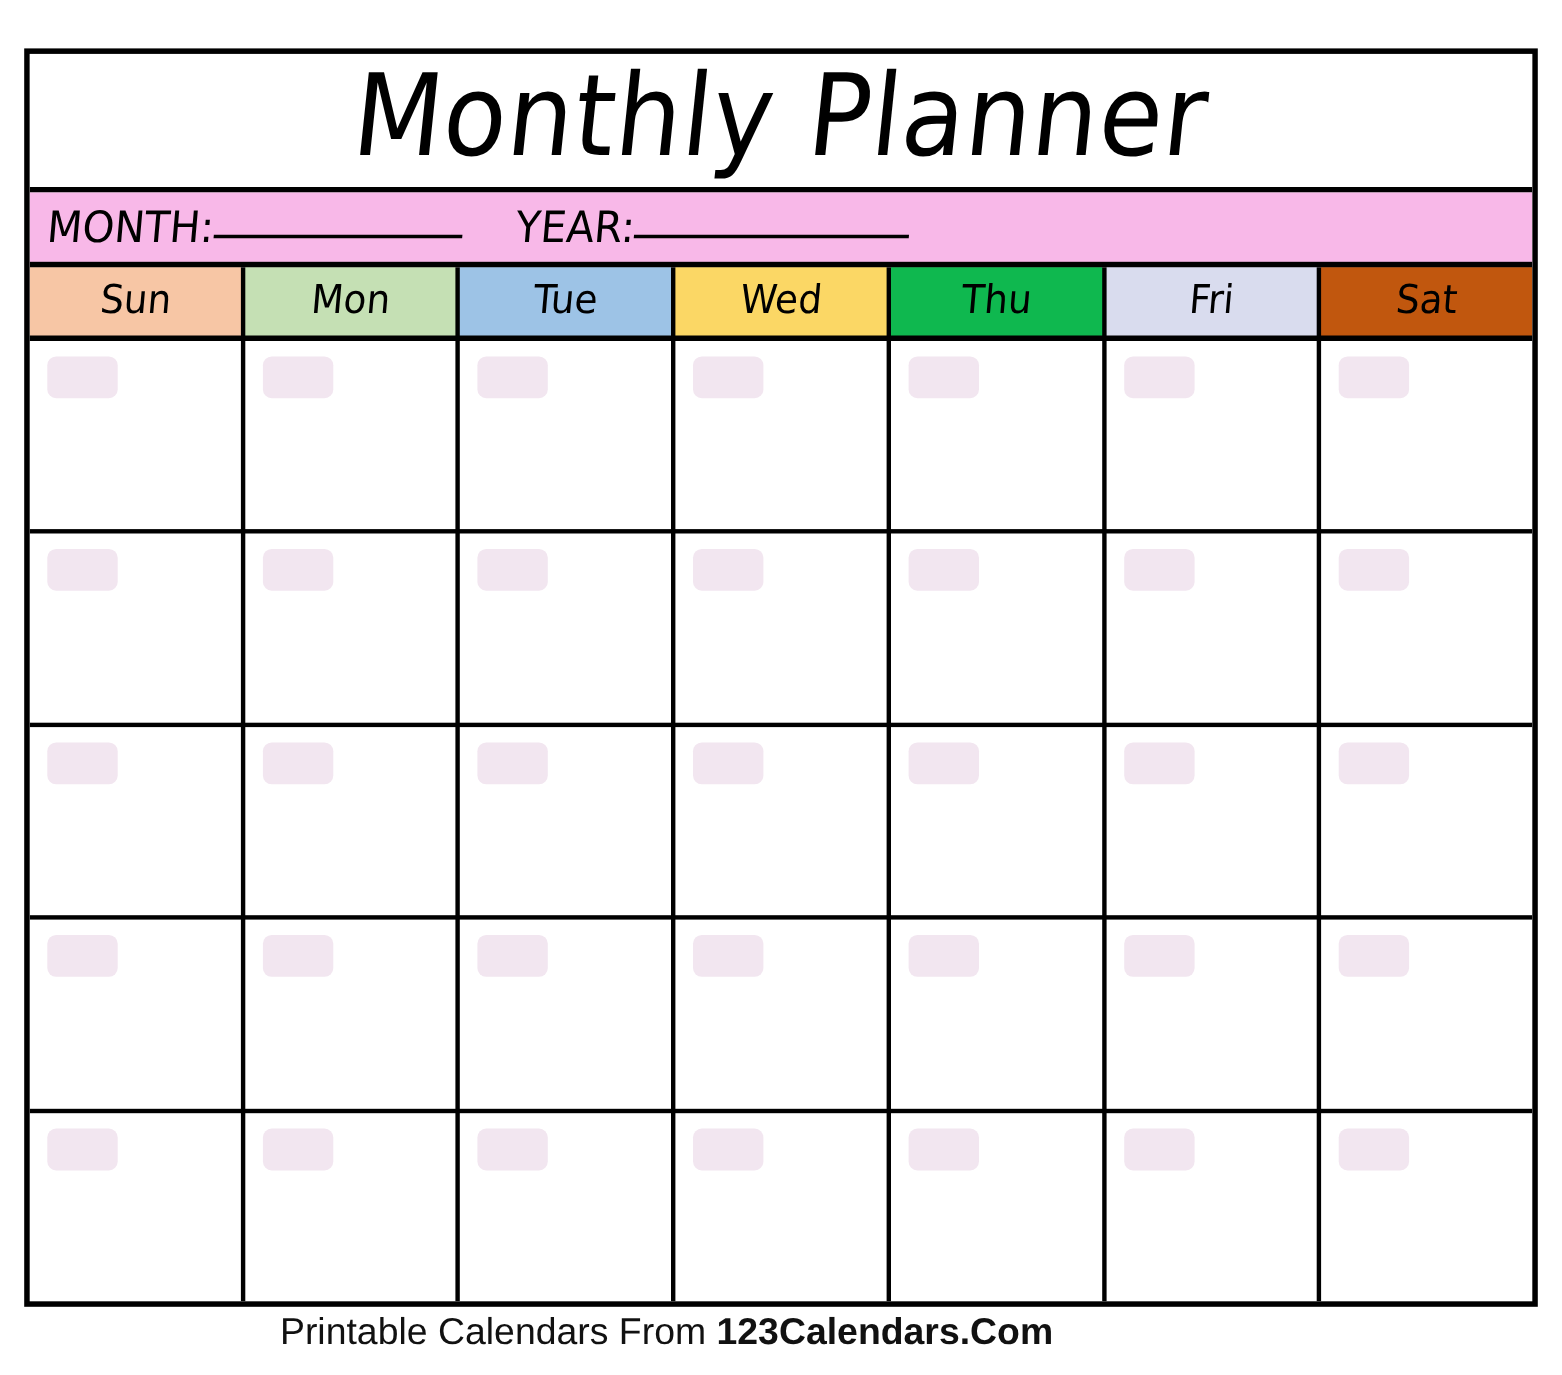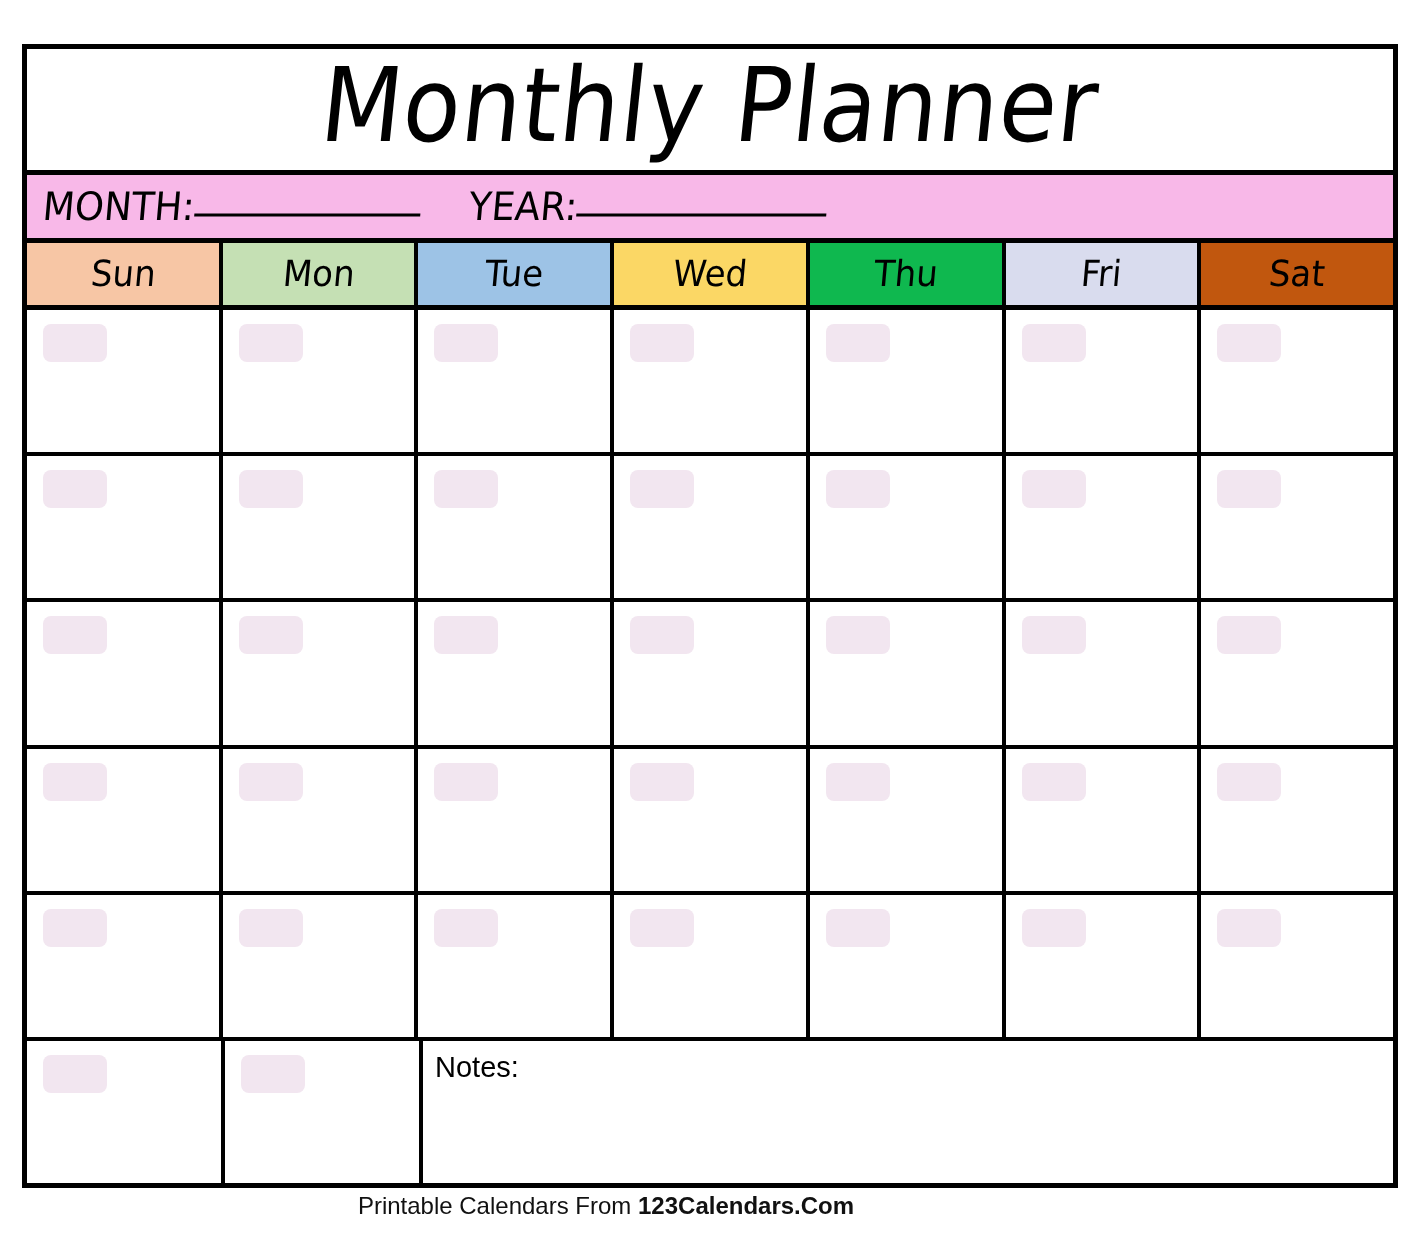--- a/index.html
+++ b/index.html
@@ -168,21 +168,21 @@
   }
 
   
   .footer {
     position: absolute;
     left: 0;
     top: 1192px;
     width: 1212px;
     text-align: center;
     font-family: "Liberation Sans", sans-serif;
-    font-size: 24px;
+    font-size: 34px;
     color: #111111;
     white-space: nowrap;
   }
   .footer .brand {
     font-weight: bold;
   }
 </style>
 </head>
 <body>
 
@@ -344,31 +344,20 @@
             <div class="date-box"></div>
           </div>
         <div class="day-cell">
             <div class="date-box"></div>
           </div>
         <div class="day-cell">
             <div class="date-box"></div>
           </div>
       </div>
 
-      <div class="week-row last">
-        <div class="day-cell">
-            <div class="date-box"></div>
-          </div>
-        <div class="day-cell">
-            <div class="date-box"></div>
-          </div>
-        <div class="notes-cell">
-          <div class="notes-label">Notes:</div>
-        </div>
-      </div>
 
     </div>
   </div>
 
   <div class="footer">
     <span>Printable Calendars From </span><span class="brand">123Calendars.Com</span>
   </div>
 
 </div>
 

